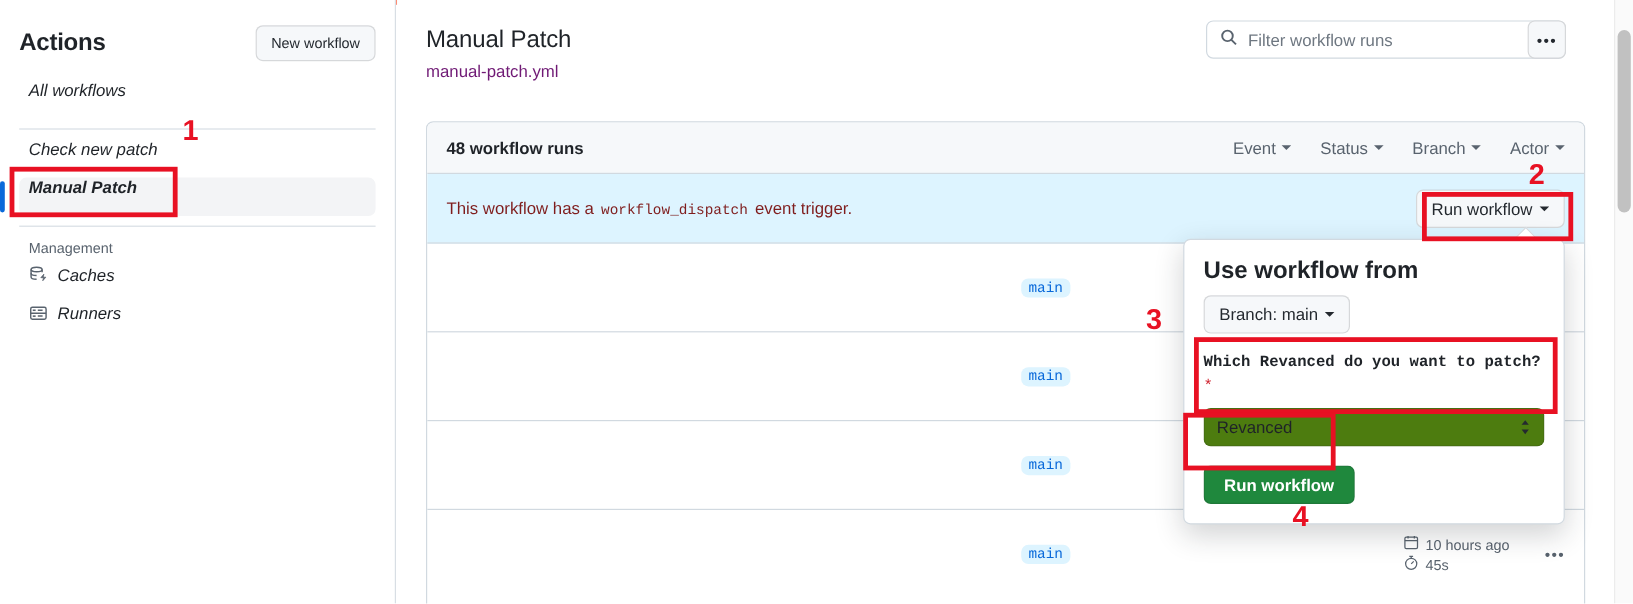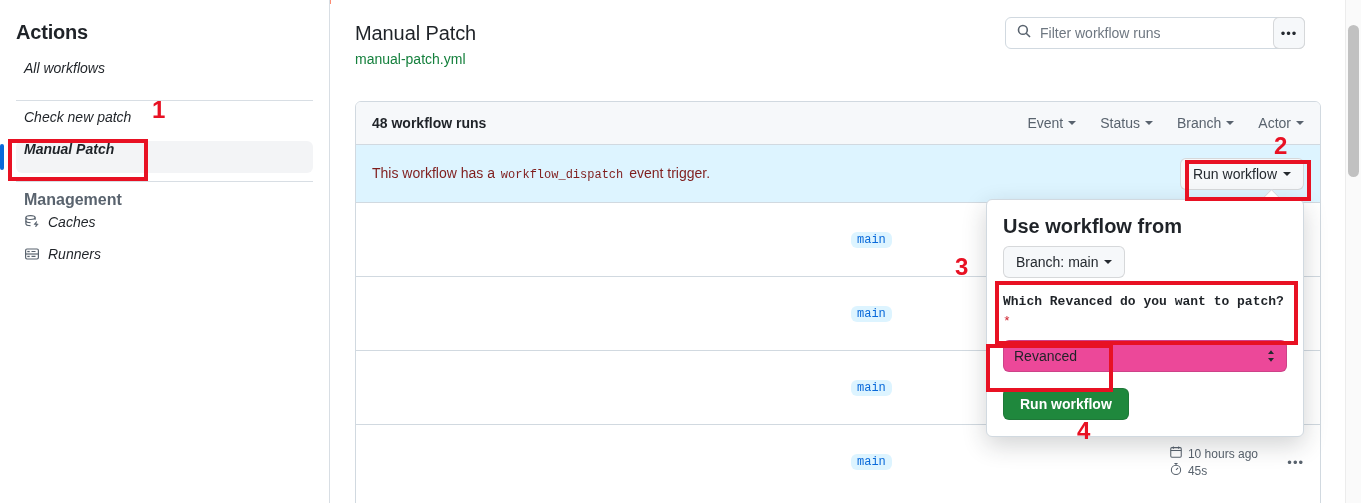--- a/index.html
+++ b/index.html
@@ -61,21 +61,21 @@
     content: "";
     position: absolute; left: -16px; top: 3px;
     width: 4px; height: 26px;
     background: #0969da;
     border-radius: 6px;
   }
   .nav-sep {
     height: 1px; background: #d8dee4; margin: 8px 0;
   }
   .nav-group-title {
-    font-size: 16px; color: #59636e; font-weight: 700;
+    font-size: 12px; color: #59636e; font-weight: 400;
     padding: 0 8px; margin-top: 4px; margin-bottom: 4px;
     line-height: 20px;
   }
   .nav-item .nav-ico {
     width: 16px; height: 16px; margin-right: 8px;
     display: inline-flex; align-items: center; justify-content: center;
     color: #59636e; flex: none;
   }
 
   
@@ -86,21 +86,21 @@
   }
   .main-head {
     position: relative;
     padding: 18px 24px 0 24px;
   }
   .wf-title {
     font-size: 20px; font-weight: 400; line-height: 30px; color: #1f2328;
     letter-spacing: -0.1px;
   }
   .wf-file {
-    font-size: 14px; color: #15803d; line-height: 22px; margin-top: 2px;
+    font-size: 14px; color: #701a75; line-height: 22px; margin-top: 2px;
     text-decoration: none;
   }
   .search-wrap {
     position: absolute; right: 56px; top: 17px;
     display: flex; align-items: center;
   }
   .search-box {
     width: 300px; height: 32px;
     border: 1px solid #d1d9e0; border-radius: 6px;
     background: #ffffff;
@@ -242,21 +242,21 @@
   .field-label {
     margin-top: 14px;
     font-family: "Liberation Mono", monospace;
     font-size: 13px; font-weight: 700; color: #1f2328;
     line-height: 20px;
   }
   .field-label .req { color: #cf222e; font-weight: 400; }
   .field-select {
     margin-top: 8px;
     width: 100%; height: 32px;
-    background: #ec4899;
+    background: #4d7c0f;
     border: 1px solid rgba(31,35,40,0.15);
     border-radius: 6px;
     display: flex; align-items: center;
     padding: 0 10px;
     font-size: 14px; color: #1f2328;
     position: relative;
   }
   .field-select .stepper {
     position: absolute; right: 10px;
     display: flex; flex-direction: column; gap: 2px; color: #24292f;
@@ -304,20 +304,21 @@
 </head>
 <body>
 
 <div id="root">
 
   <div class="top-sliver"></div>
 
   <div class="sidebar">
     <div class="sidebar-header">
       <div class="actions-title">Actions</div>
+      <div class="new-workflow-btn">New workflow</div>
     </div>
 
     <div class="nav-list">
       <div class="nav-item">
         <span>All workflows</span>
       </div>
       <div class="nav-sep"></div>
       <div class="nav-item">
         <span>Check new patch</span>
       </div>

